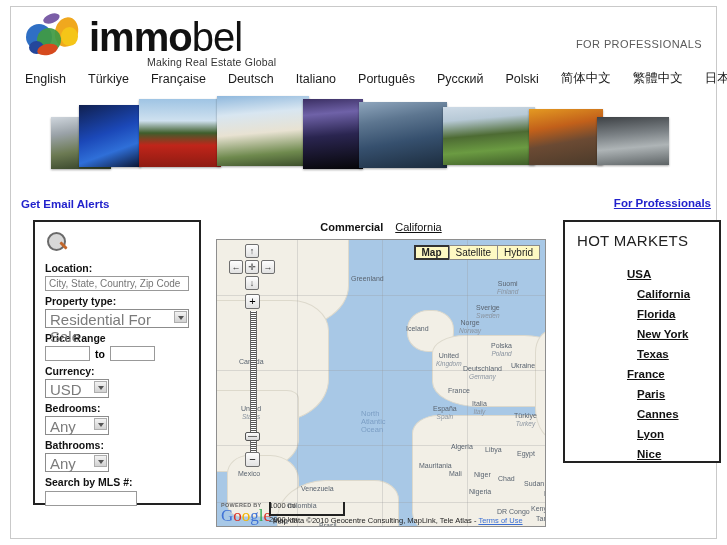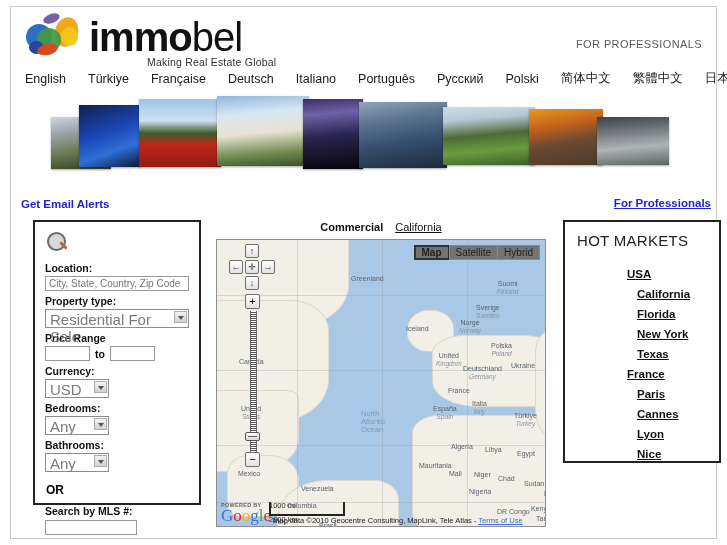--- a/index.html
+++ b/index.html
@@ -71,21 +71,21 @@
   .mapbox{position:absolute;left:205px;top:232px;width:330px;height:288px;border:1px solid #8e8e8e;overflow:hidden;background:#a9c9e8;box-sizing:border-box;}
   .sea{position:absolute;inset:0;background:#a8c8e6;}
   .land{position:absolute;background:#f2efe6;border:1px solid #ddd9cc;}
   .lbl{position:absolute;font-size:7px;color:#5a6470;white-space:nowrap;text-align:center;line-height:8px;}
   .lbl i{font-style:italic;color:#8a94a0;font-size:6.5px;display:block;}
   .lbl.ocean{color:#7b9ec4;font-size:7.5px;}
   .grid-h{position:absolute;left:0;right:0;height:1px;background:rgba(150,150,150,.28);}
   .grid-v{position:absolute;top:0;bottom:0;width:1px;background:rgba(150,150,150,.28);}
 
   .mtypes{position:absolute;right:5px;top:5px;display:flex;}
-  .mtypes div{height:15px;line-height:14px;padding:0 6px;font-size:10px;background:#737373;border:1px solid #8a8a8a;margin-left:-1px;box-sizing:border-box;color:#222;}
+  .mtypes div{height:15px;line-height:14px;padding:0 6px;font-size:10px;background:#fef9c3;border:1px solid #8a8a8a;margin-left:-1px;box-sizing:border-box;color:#222;}
   .mtypes div.active{font-weight:bold;border:2px solid #333;line-height:12px;}
 
   .pan{position:absolute;left:12px;top:4px;width:46px;height:46px;}
   .pbtn{position:absolute;width:14px;height:14px;background:linear-gradient(#fdfdfd,#e2e2e2);border:1px solid #6f6f6f;box-sizing:border-box;font-size:9px;line-height:12px;text-align:center;color:#333;border-radius:2px;}
   .pb-up{left:16px;top:0;}
   .pb-left{left:0;top:16px;}
   .pb-ctr{left:16px;top:16px;}
   .pb-right{left:32px;top:16px;}
   .pb-down{left:16px;top:32px;}
   .zin{position:absolute;left:28px;top:54px;width:15px;height:15px;background:linear-gradient(#fdfdfd,#e2e2e2);border:1px solid #6f6f6f;box-sizing:border-box;text-align:center;font-size:11px;line-height:13px;border-radius:2px;}
@@ -189,21 +189,20 @@
 
     <div class="fl">Currency:</div>
     <div class="sel small"><span>USD</span><span class="arw"></span></div>
 
     <div class="fl">Bedrooms:</div>
     <div class="sel small"><span>Any</span><span class="arw"></span></div>
 
     <div class="fl">Bathrooms:</div>
     <div class="sel small"><span>Any</span><span class="arw"></span></div>
 
-    <div class="orx">OR</div>
 
     <div class="fl">Search by MLS #:</div>
     <input class="mls" type="text" style="">
 
     
   </div>
 
   <div class="maptabs">
     <b>Commercial</b><a>California</a>
   </div>

